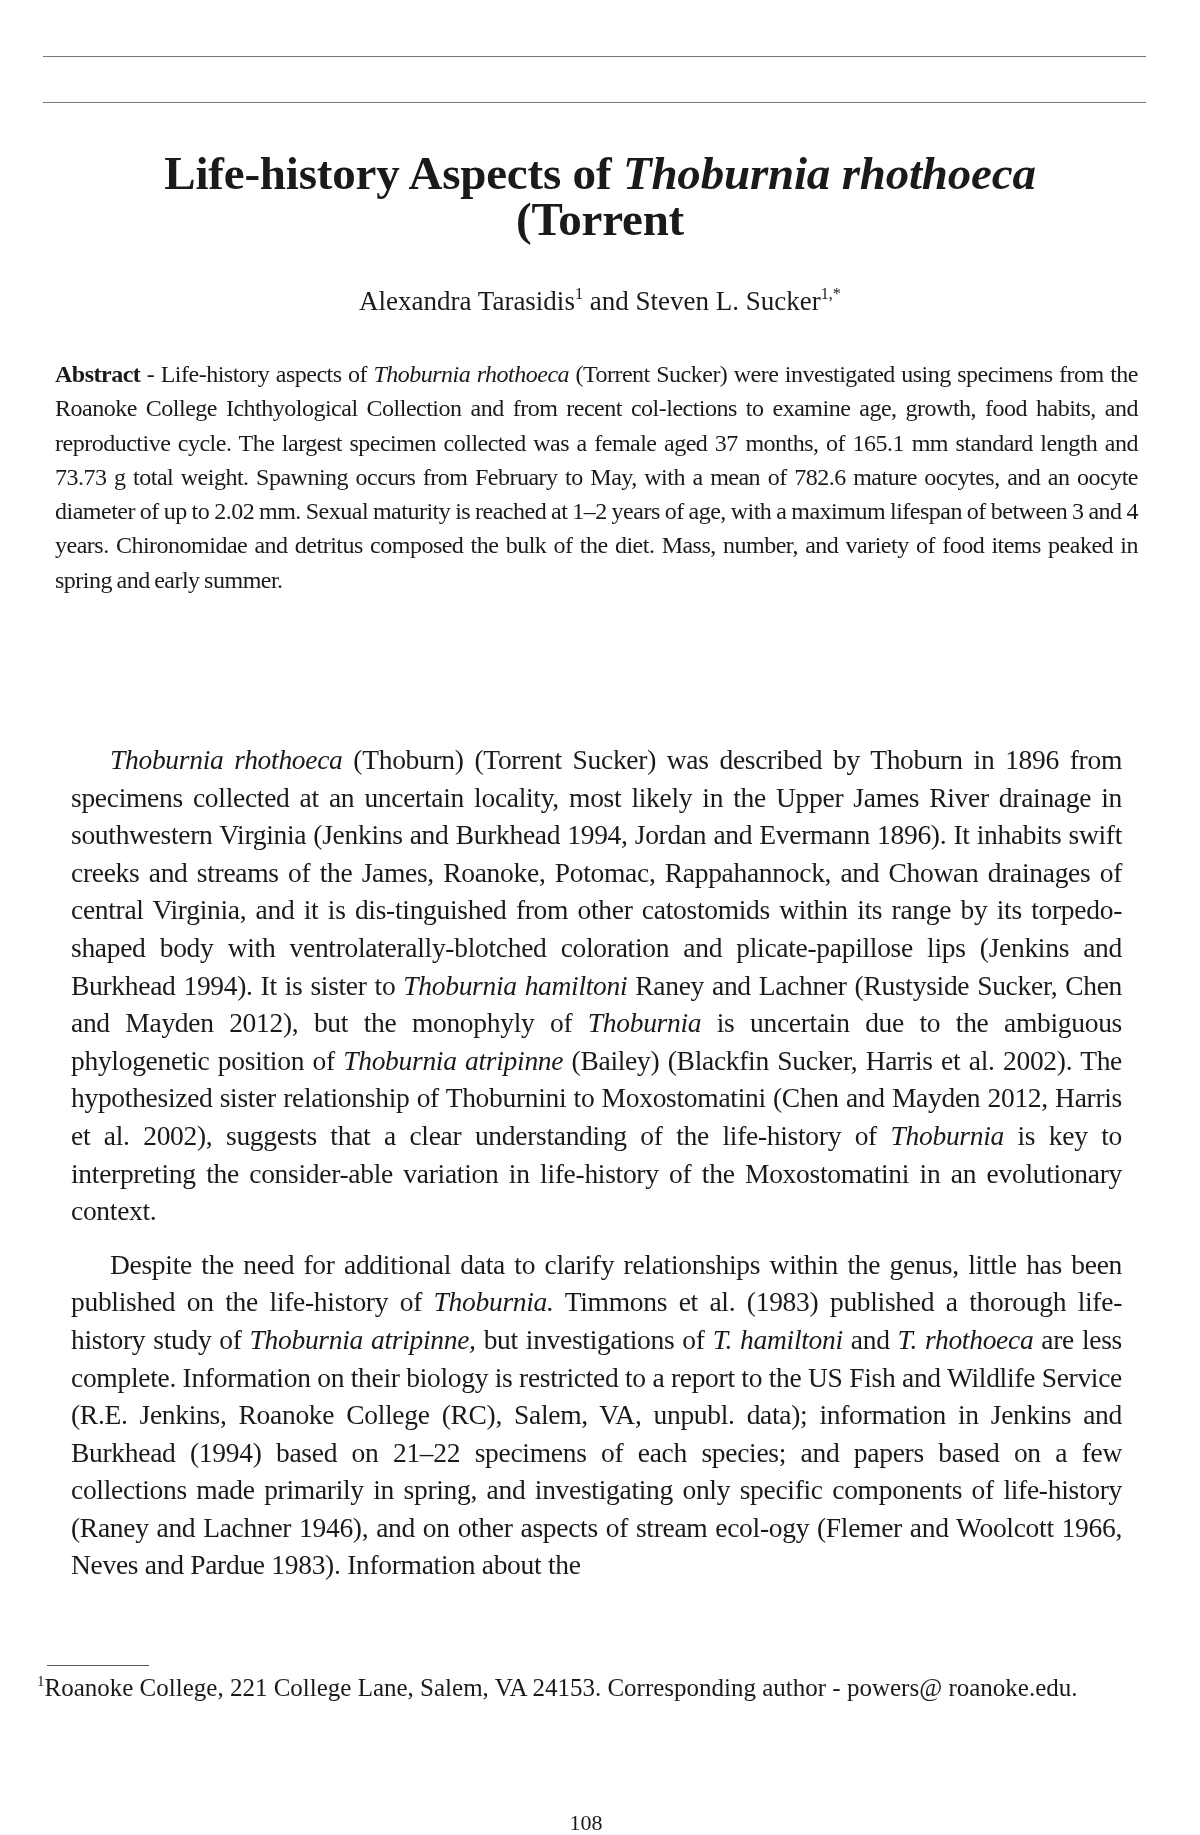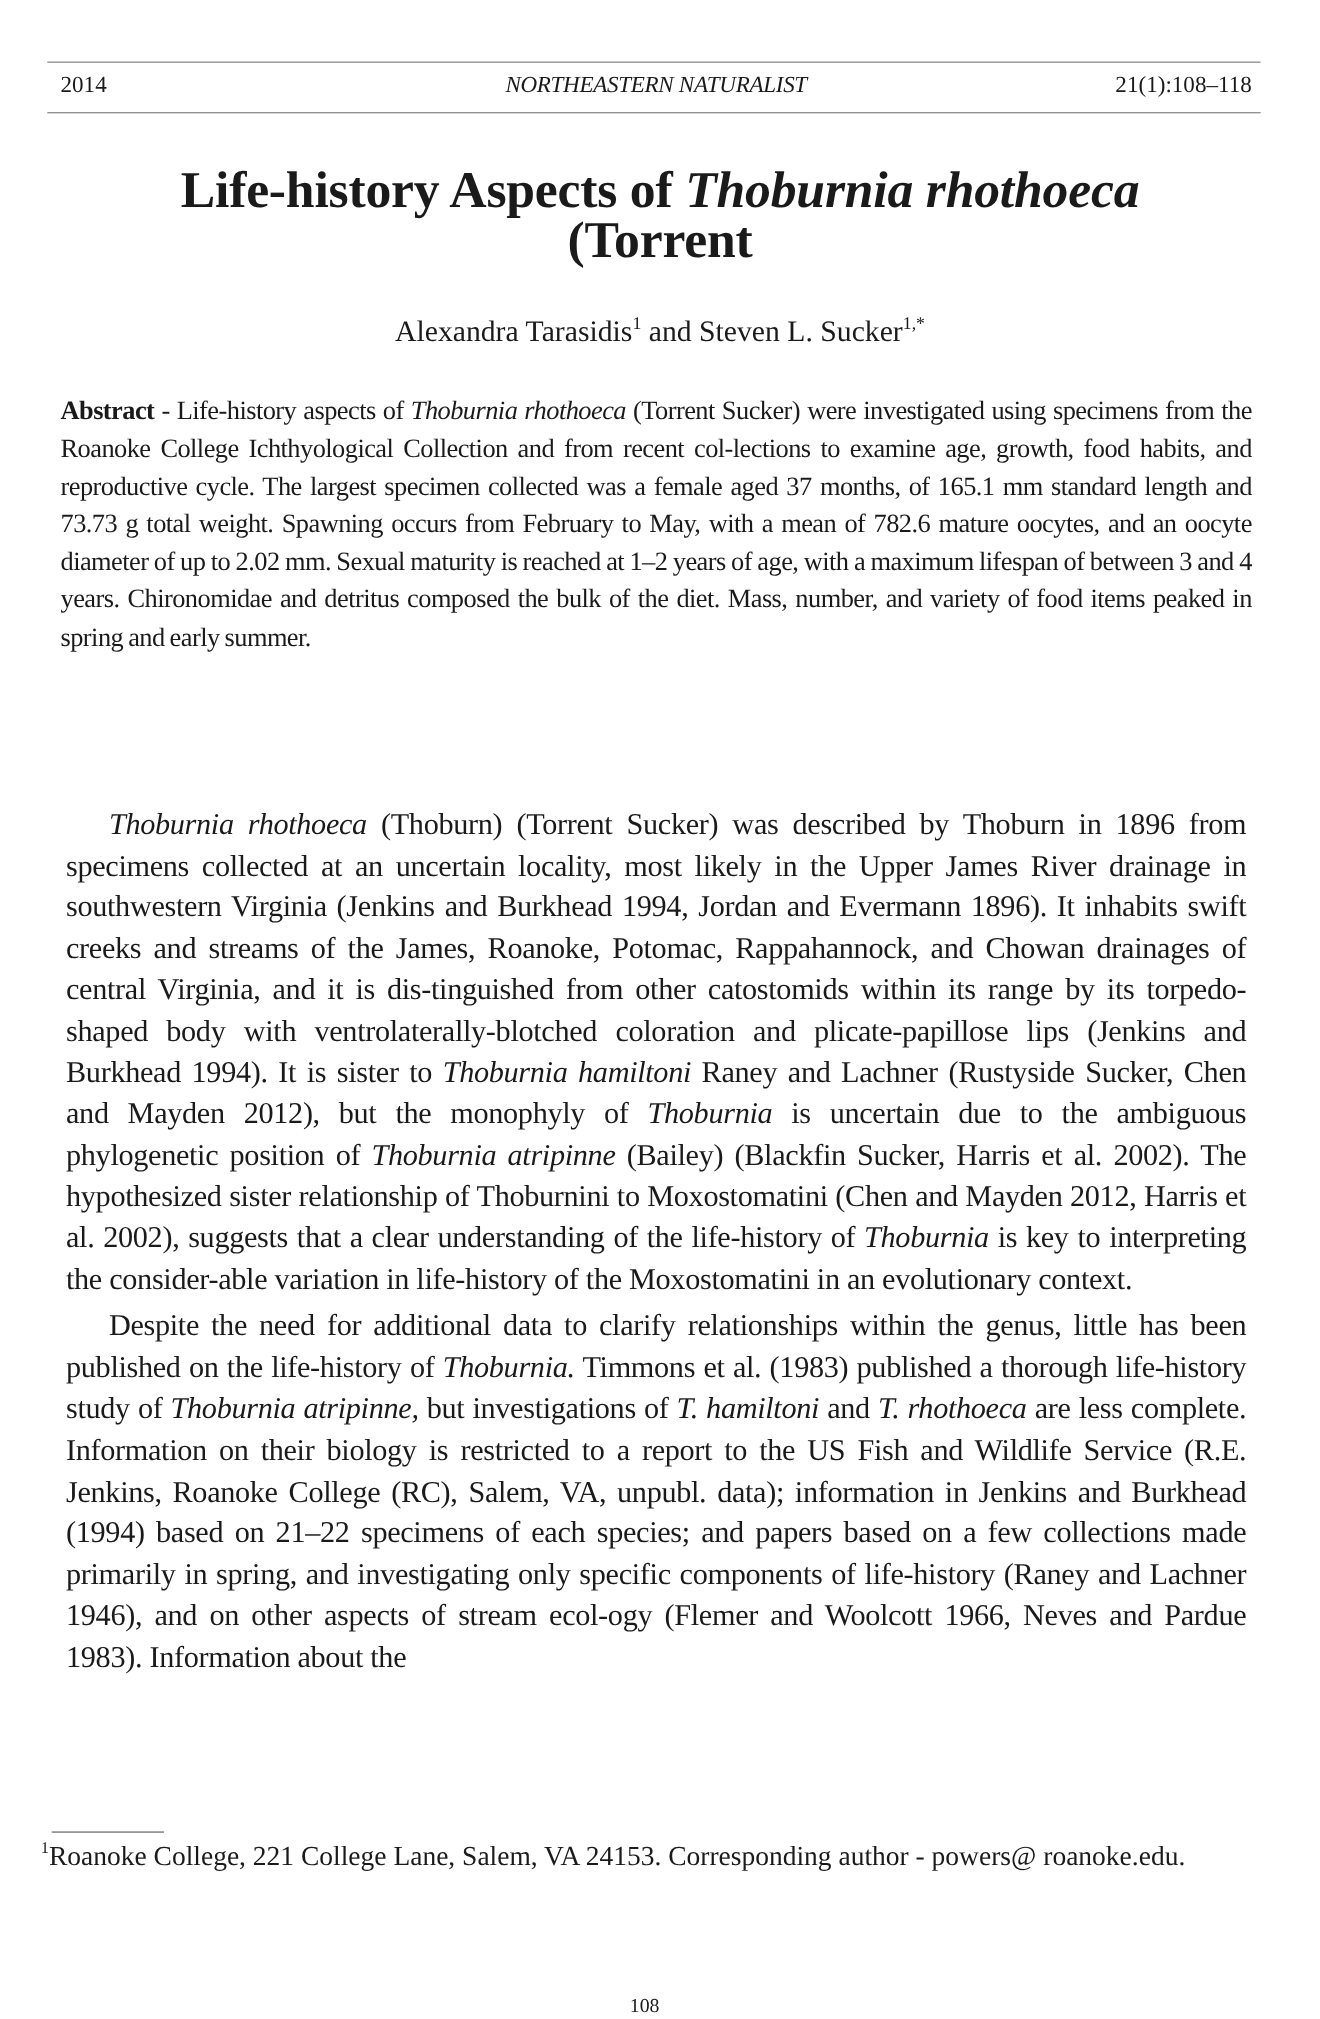--- a/index.html
+++ b/index.html
@@ -17,40 +17,35 @@
   .authors { position: absolute; left: 80px; width: 1040px; top: 284px; text-align: center;
              font-size: 27px; line-height: 34px; }
   sup { font-size: 60%; line-height: 0; vertical-align: 0.7em; }
   .abstract { position: absolute; left: 55px; width: 1083px; top: 357px; font-size: 24px;
               line-height: 34.3px; text-align: justify; letter-spacing: -0.5px; word-spacing: -1px; }
   .abstract .lbl { font-weight: bold; }
   .section-heading { position: absolute; left: 55px; width: 1083px; top: 670px; text-align: center;
                      font-weight: bold; font-size: 27px; line-height: 34px; }
   .body-text { position: absolute; left: 55px; width: 1083px; top: 725px; font-size: 27.5px;
                line-height: 37.6px; text-align: justify; letter-spacing: -0.3px; }
-  .body-text p { margin: 5px; text-indent: 39px; }
+  .body-text p { margin: 16px; text-indent: 39px; }
   .body-text p.first { text-indent: 39px; }
   i { font-style: italic; }
   .footnote-rule { position: absolute; left: 47px; top: 1665px; width: 102px; border-top: 1.2px solid #555; }
   .footnote { position: absolute; left: 37px; width: 1090px; top: 1670px; font-size: 25px; line-height: 36px; }
   .editor { position: absolute; left: 50px; top: 1762px; font-size: 25px; line-height: 32px; }
   .page-number { position: absolute; left: 0; width: 1200px; text-align: center; top: 1810px;
-                 font-size: 18px; line-height: 26px; padding-right: 28px; box-sizing: border-box; }
+                 font-size: 22px; line-height: 26px; padding-right: 28px; box-sizing: border-box; }
 </style>
 </head>
 <body>
 
 <div class="page">
 
   <div class="rule" style="top:56px;"></div>
-  <div class="running-head">
-    <span class="left">2014</span>
-    <span class="center">NORTHEASTERN NATURALIST</span>
-    <span class="right">21(1):108–118</span>
-  </div>
   <div class="rule" style="top:102px;"></div>
 
   <div class="title">
     <span>Life-history Aspects of </span><i>Thoburnia rhothoeca</i><span> (Torrent</span><br>
   </div>
 
   <div class="authors">
     <span>Alexandra Tarasidis</span><sup>1</sup><span> and </span><span>Steven L. Sucker</span><sup>1,*</sup>
   </div>
 

